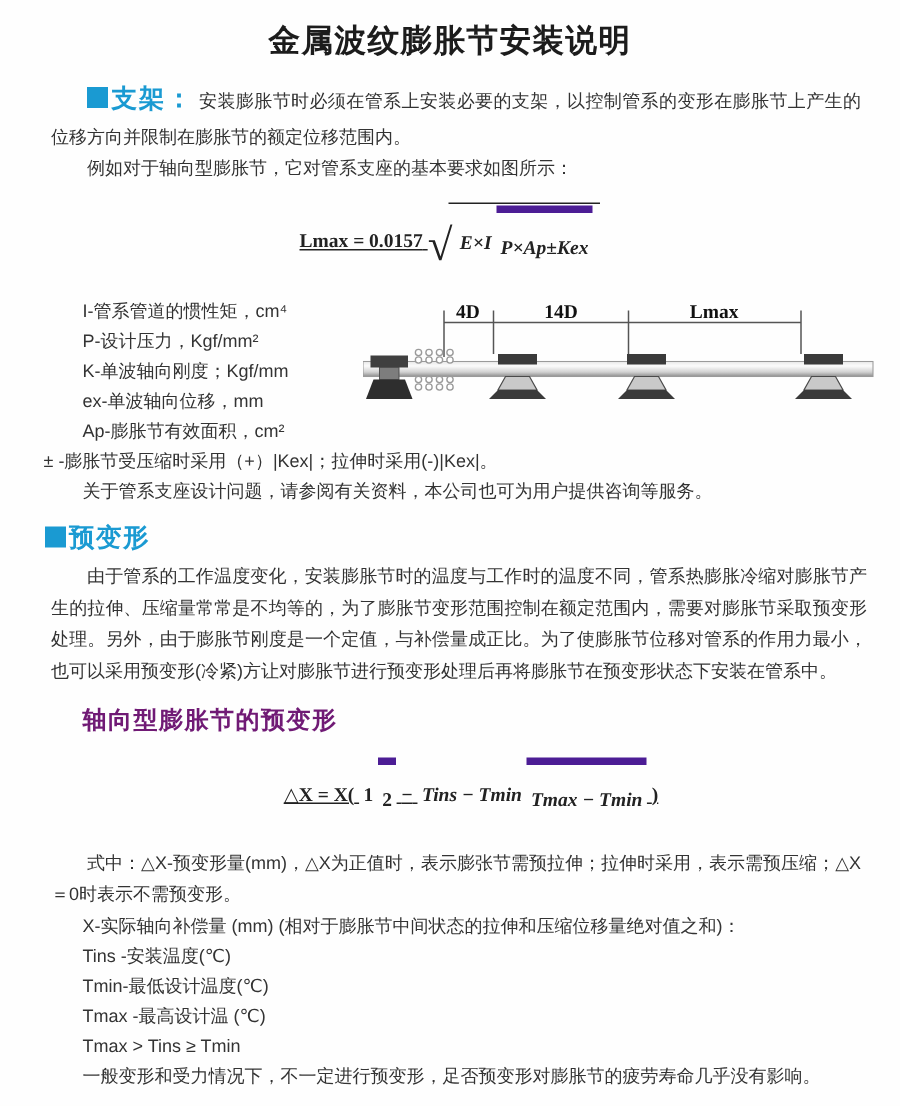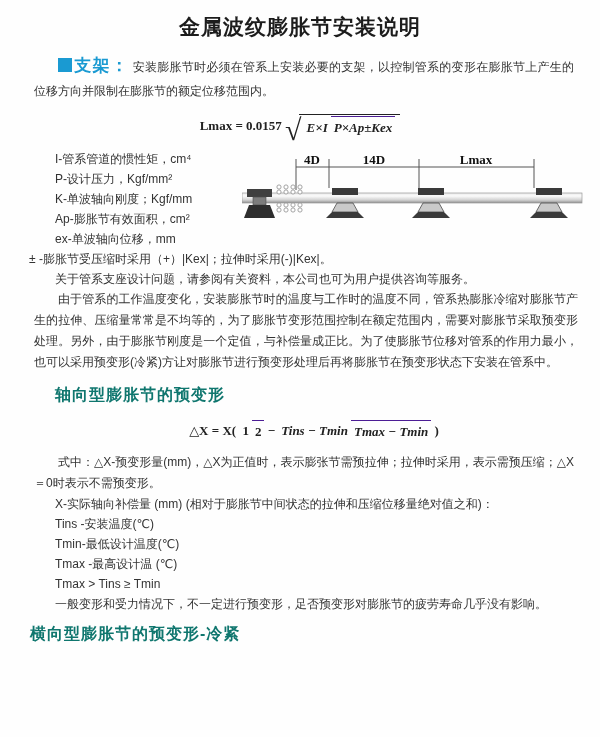--- a/index.html
+++ b/index.html
@@ -31,38 +31,38 @@
   }
   .sec-label{font-size:17px;font-weight:bold;color:#1a9ad2;letter-spacing:1px;}
 
   
   .sec-head-block{
     margin:10px 0 4px 30px;font-size:17px;font-weight:bold;color:#1a9ad2;
     letter-spacing:1px;
   }
   
   .sub-head{
-    font-size:16px;font-weight:bold;color:#0f766e;letter-spacing:1px;margin:10px 0 2px 0;
+    font-size:16px;font-weight:bold;color:#701a75;letter-spacing:1px;margin:10px 0 2px 0;
   }
   .sub-head.axial{margin-left:55px;margin-top:12px;}
   .sub-head.lateral{margin-left:30px;margin-top:10px;}
 
   
   .formula{
     text-align:center;font-family:"Liberation Serif","DejaVu Serif",serif;
-    font-weight:bold;color:#222;font-size:13px;
+    font-weight:bold;color:#222;font-size:13px;text-decoration:underline;
   }
   .formula .it{font-style:italic;}
   .f-lmax{margin:12px 0 6px 0;}
   .sqrt{display:inline-flex;align-items:center;vertical-align:middle;}
   .sqrt .rad{font-size:30px;font-weight:normal;line-height:0.9;margin-right:-3px;transform:translateY(2px);}
   .sqrt .under{border-top:1.6px solid #222;padding:1px 5px 0 5px;}
   .frac{display:inline-flex;flex-direction:row;align-items:center;vertical-align:middle;line-height:1.15;}
   .frac .num{padding:0 3px;}
-  .frac .den{border-top:1px solid #4c1d95;padding:4px 3px;}
+  .frac .den{border-top:5px solid #4c1d95;padding:16px 3px;}
   .f-dx{margin:14px 0 8px 28px;}
 
   
   .defs-wrap{position:relative;margin-top:8px;}
   .def-line{font-size:12px;line-height:20px;color:#333;white-space:nowrap;}
   .ind-a{margin-left:33px;}
   .ind-b{margin-left:55px;}
   .ind-c{margin-left:29px;}
 
   
@@ -78,40 +78,41 @@
 
 <div class="page">
 
   <h1 class="doc-title">金属波纹膨胀节安装说明</h1>
 
   <p class="para indent sec-head-inline">
     <span class="bullet-sq"></span><span class="sec-label">支架：</span>
     <span>安装膨胀节时必须在管系上安装必要的支架，以控制管系的变形在膨胀节上产生的位移方向并限制在膨胀节的额定位移范围内。</span>
   </p>
 
+  <p class="para indent">例如对于轴向型膨胀节，它对管系支座的基本要求如图所示：</p>
 
   <div class="formula f-lmax">
     <span>Lmax = 0.0157</span>
     <span class="sqrt">
       <span class="rad">√</span>
       <span class="under">
         <span class="frac it">
           <span class="num">E×I</span>
           <span class="den">P×Ap±Kex</span>
         </span>
       </span>
     </span>
   </div>
 
   <div class="defs-wrap">
     <div class="def-line ind-b">I-管系管道的惯性矩，cm⁴</div>
     <div class="def-line ind-b">P-设计压力，Kgf/mm²</div>
     <div class="def-line ind-b">K-单波轴向刚度；Kgf/mm</div>
+    <div class="def-line ind-b">ex-单波轴向位移，mm</div>
     <div class="def-line ind-b">Ap-膨胀节有效面积，cm²</div>
-    <div class="def-line ind-b">ex-单波轴向位移，mm</div>
 
     <svg class="diagram" viewBox="0 0 356 102" xmlns="http://www.w3.org/2000/svg">
       <defs>
         <linearGradient id="pipeGrad" x1="0" y1="0" x2="0" y2="1">
           <stop offset="0%" stop-color="#e9e9e9"></stop>
           <stop offset="30%" stop-color="#fbfbfb"></stop>
           <stop offset="70%" stop-color="#d2d2d2"></stop>
           <stop offset="100%" stop-color="#8f8f8f"></stop>
         </linearGradient>
       </defs>
@@ -168,20 +169,21 @@
         <rect x="294" y="36" width="26" height="7" fill="#3a3a3a"></rect>
         <polygon points="299,51 315,51 320,60 294,60" fill="#c9c9c9" stroke="#4a4a4a" stroke-width="0.8"></polygon>
         <polygon points="294,60 320,60 326,66 288,66" fill="#3a3a3a"></polygon>
       </g>
     </svg>
   </div>
 
   <div class="def-line ind-c">± -膨胀节受压缩时采用（+）|Kex|；拉伸时采用(-)|Kex|。</div>
   <div class="def-line ind-b">关于管系支座设计问题，请参阅有关资料，本公司也可为用户提供咨询等服务。</div>
 
+  <h2 class="sec-head-block"><span class="bullet-sq"></span><span>预变形</span></h2>
 
   <p class="para indent" style="margin-right:22px;">由于管系的工作温度变化，安装膨胀节时的温度与工作时的温度不同，管系热膨胀冷缩对膨胀节产生的拉伸、压缩量常常是不均等的，为了膨胀节变形范围控制在额定范围内，需要对膨胀节采取预变形处理。另外，由于膨胀节刚度是一个定值，与补偿量成正比。为了使膨胀节位移对管系的作用力最小，也可以采用预变形(冷紧)方让对膨胀节进行预变形处理后再将膨胀节在预变形状态下安装在管系中。</p>
 
   <h3 class="sub-head axial">轴向型膨胀节的预变形</h3>
 
   <div class="formula f-dx">
     <span>△X = X(</span>
     <span class="frac">
       <span class="num">1</span>
       <span class="den">2</span>

